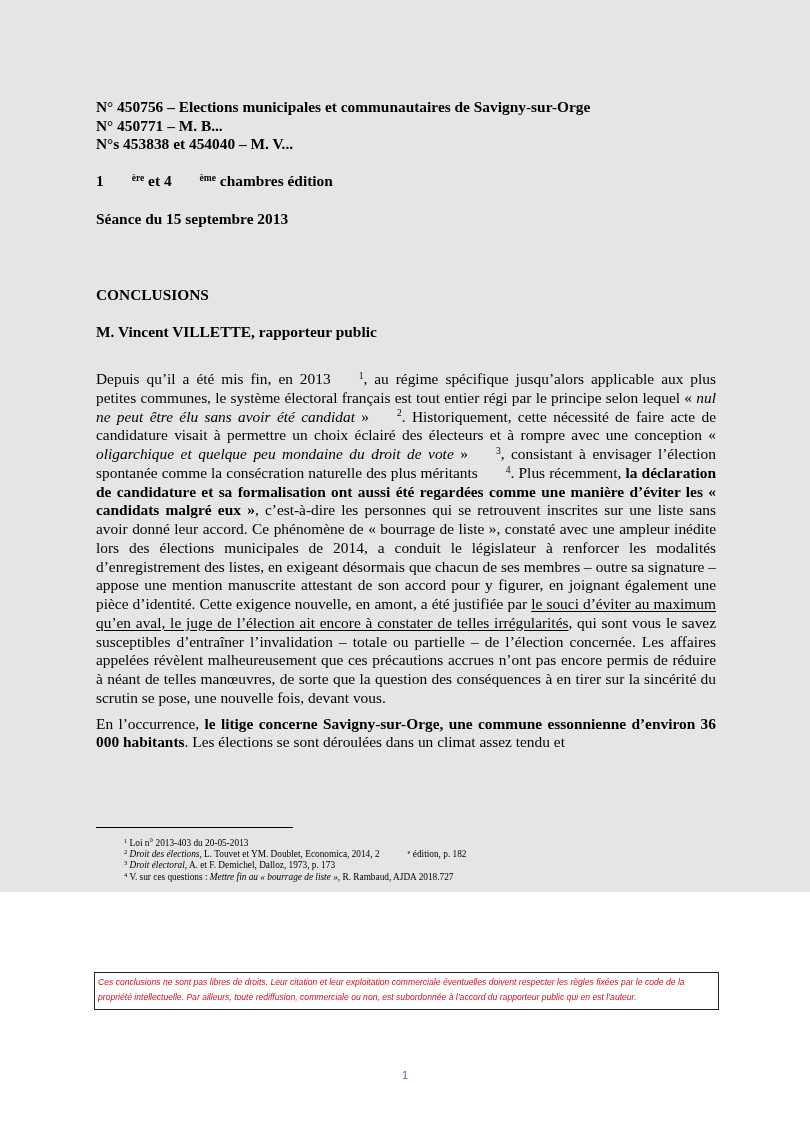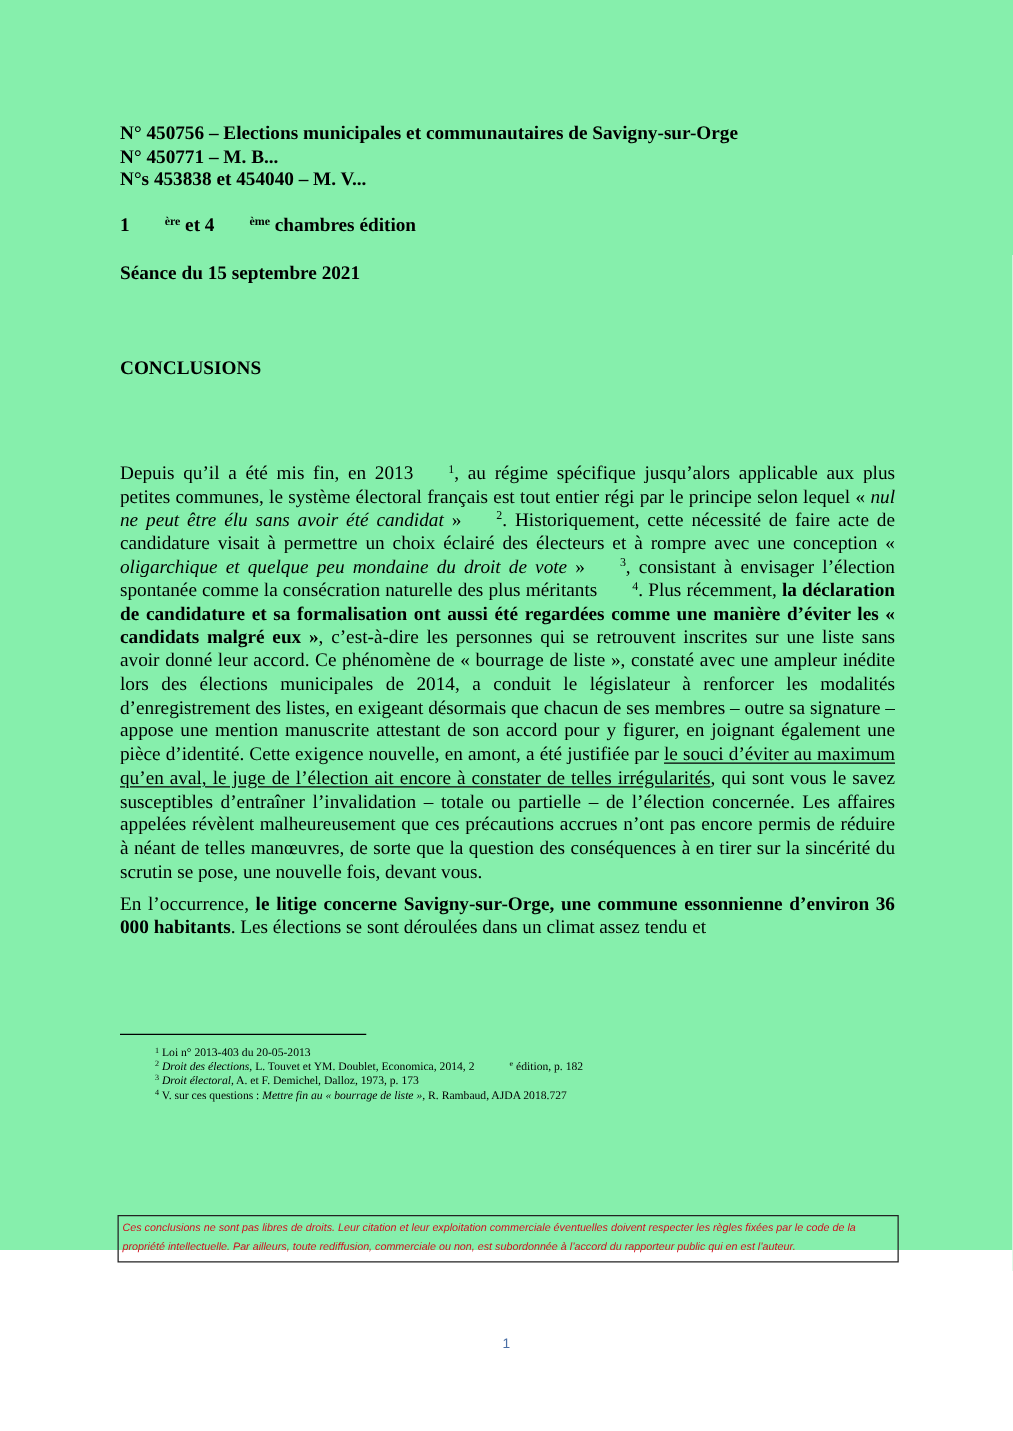--- a/index.html
+++ b/index.html
@@ -1,19 +1,19 @@
 <!DOCTYPE html>
 <html><head>
   <meta charset="utf-8">
   <style>
     html, body { margin: 0; padding: 0; background: #ffffff; }
     body { width: 810px; height: 1145px; position: relative; overflow: hidden; }
     .page {
-      position: absolute; left: 0; top: 0; width: 810px; height: 1000px;
-      background: #86efac; color: #000;
+      position: absolute; left: 0; top: 0; width: 810px; height: 892px;
+      background: #e5e5e5; color: #000;
       font-family: "Liberation Serif", serif;
     }
     .header {
       position: absolute; left: 96px; top: 98px; width: 620px;
       font-weight: bold; font-size: 15.4px; line-height: 18.6px;
     }
     .header .line { white-space: nowrap; }
     .header .gap { height: 18.6px; }
     sup { font-size: 0.62em; line-height: 0; vertical-align: 0.55em; margin-left: 28px; }
     .title {
@@ -54,24 +54,25 @@
 
 <div class="page">
 
   <div class="header">
     <div class="line">N° 450756 – Elections municipales et communautaires de Savigny-sur-Orge</div>
     <div class="line">N° 450771 – M. B...</div>
     <div class="line">N°s 453838 et 454040 – M. V...</div>
     <div class="gap"></div>
     <div class="line"><span>1</span><sup>ère</sup><span> et 4</span><sup>ème</sup><span> chambres édition</span></div>
     <div class="gap"></div>
-    <div class="line">Séance du 15 septembre 2021</div>
+    <div class="line">Séance du 15 septembre 2013</div>
   </div>
 
   <div class="title t1">CONCLUSIONS</div>
+  <div class="title t2">M. Vincent VILLETTE, rapporteur public</div>
 
   <div class="body">
     <p><span>Depuis qu’il a été mis fin, en 2013</span><sup>1</sup><span>, au régime spécifique jusqu’alors applicable aux plus petites communes, le système électoral français est tout entier régi par le principe selon lequel « </span><i>nul ne peut être élu sans avoir été candidat</i><span> »</span><sup>2</sup><span>. Historiquement, cette nécessité de faire acte de candidature visait à permettre un choix éclairé des électeurs et à rompre avec une conception « </span><i>oligarchique et quelque peu mondaine du droit de vote</i><span> »</span><sup>3</sup><span>, consistant à envisager l’élection spontanée comme la consécration naturelle des plus méritants</span><sup>4</sup><span>. Plus récemment, </span><b>la déclaration de candidature et sa formalisation ont aussi été regardées comme une manière d’éviter les « candidats malgré eux »</b><span>, c’est-à-dire les personnes qui se retrouvent inscrites sur une liste sans avoir donné leur accord. Ce phénomène de « bourrage de liste », constaté avec une ampleur inédite lors des élections municipales de 2014, a conduit le législateur à renforcer les modalités d’enregistrement des listes, en exigeant désormais que chacun de ses membres – outre sa signature – appose une mention manuscrite attestant de son accord pour y figurer, en joignant également une pièce d’identité. Cette exigence nouvelle, en amont, a été justifiée par </span><u>le souci d’éviter au maximum qu’en aval, le juge de l’élection ait encore à constater de telles irrégularités</u><span>, qui sont vous le savez susceptibles d’entraîner l’invalidation – totale ou partielle – de l’élection concernée. Les affaires appelées révèlent malheureusement que ces précautions accrues n’ont pas encore permis de réduire à néant de telles manœuvres, de sorte que la question des conséquences à en tirer sur la sincérité du scrutin se pose, une nouvelle fois, devant vous.</span></p>
     <p><span>En l’occurrence, </span><b>le litige concerne Savigny-sur-Orge, une commune essonnienne d’environ 36 000 habitants</b><span>. Les élections se sont déroulées dans un climat assez tendu et</span></p>
   </div>
 
   <div class="fn-rule"></div>
 
   <div class="footnotes">
     <div class="fn"><sup>1</sup> <span>Loi n° 2013-403 du 20-05-2013</span></div>

